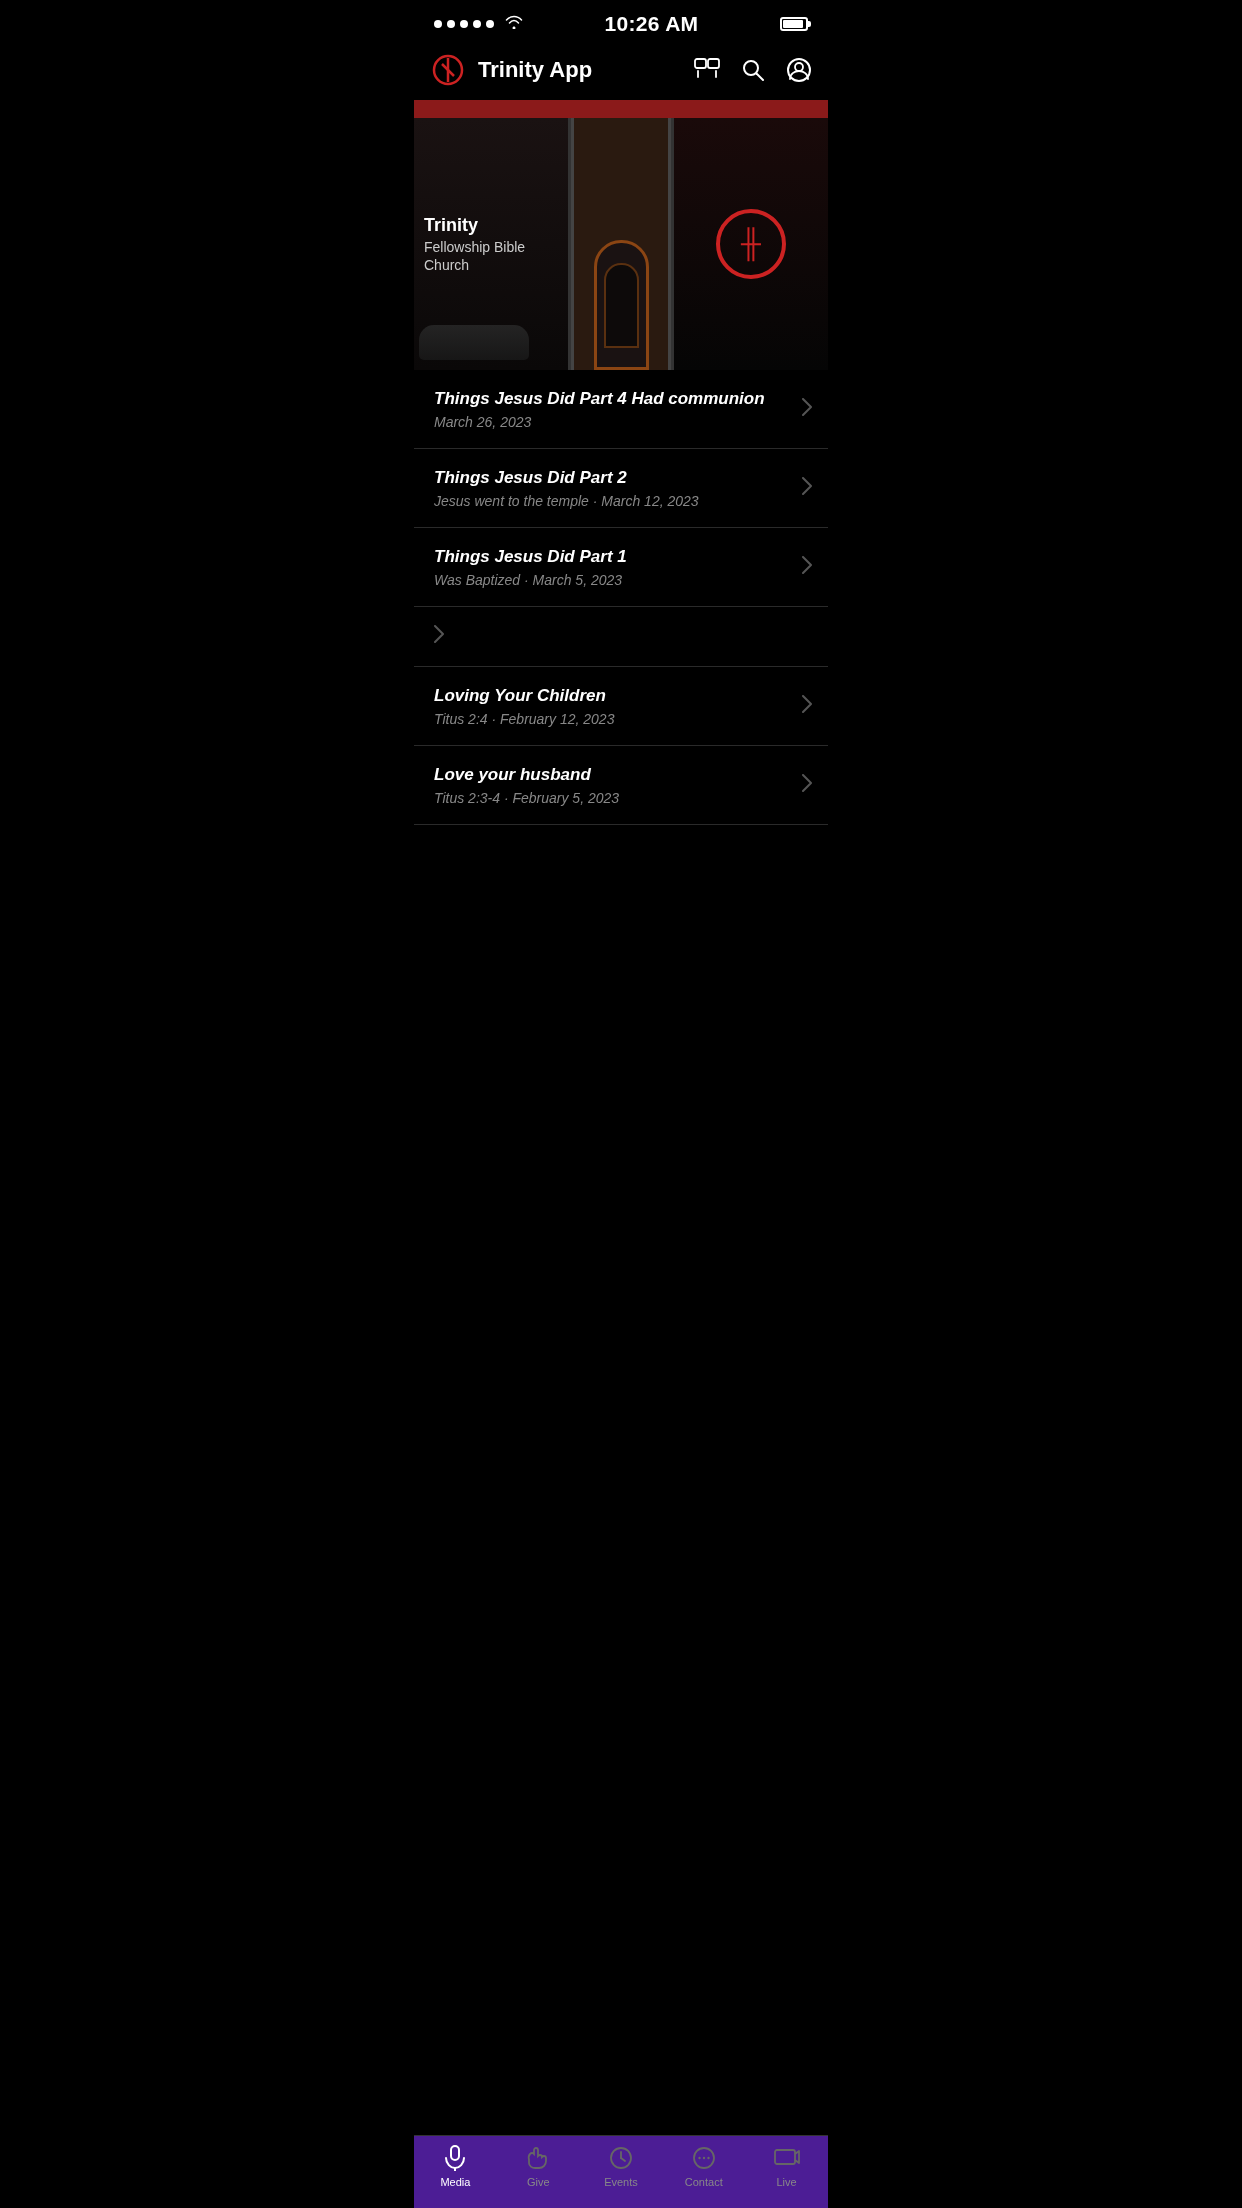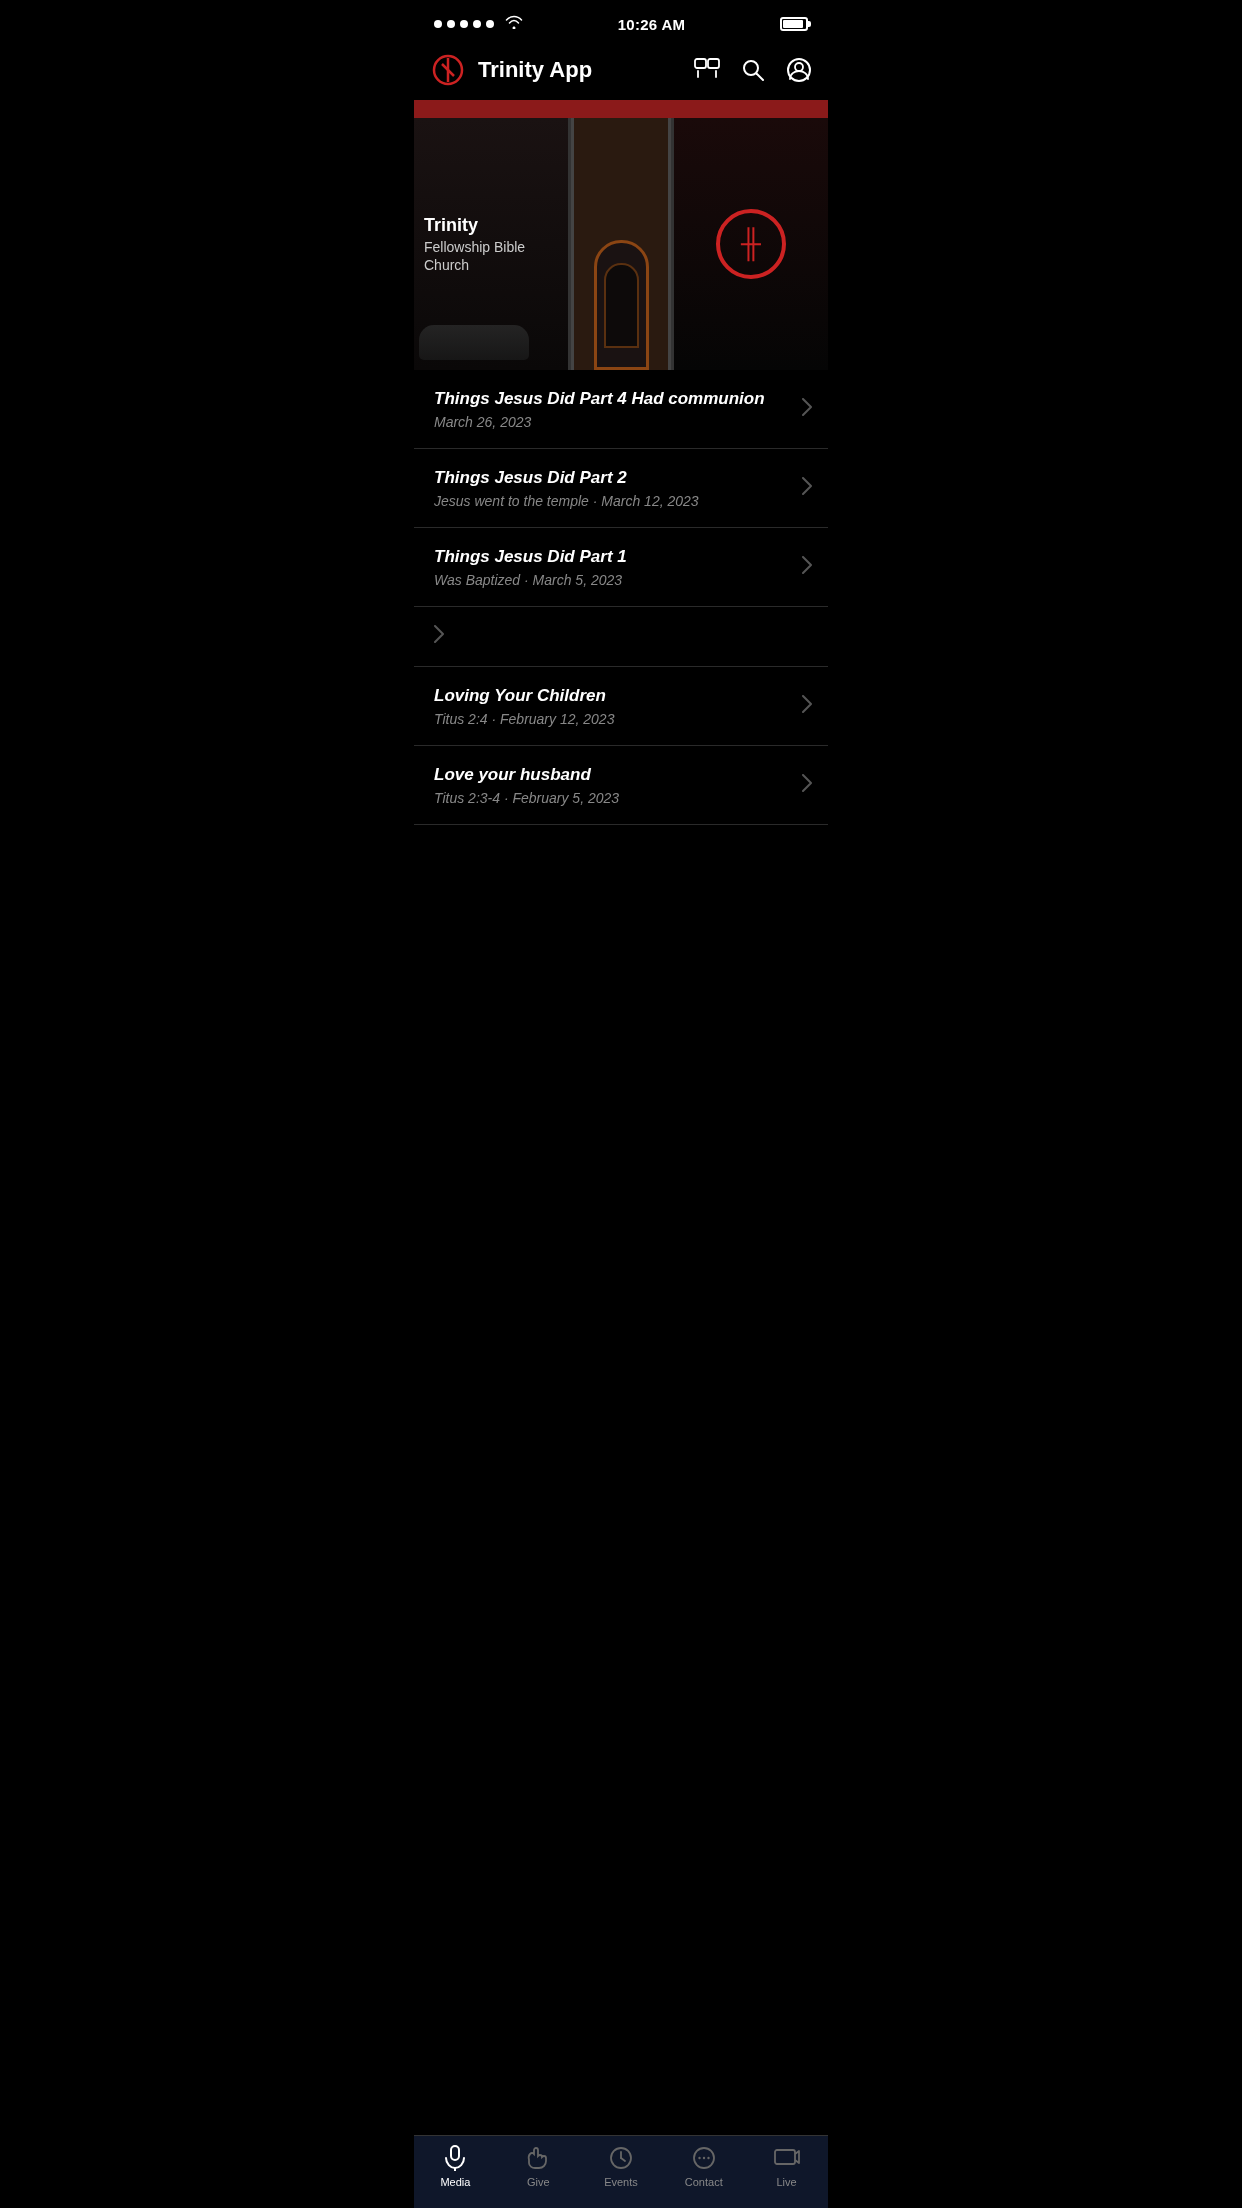--- a/index.html
+++ b/index.html
@@ -40,21 +40,21 @@
       height: 8px;
       background: #fff;
       border-radius: 50%;
     }
 
     .wifi-icon {
       margin-left: 6px;
     }
 
     .status-time {
-      font-size: 15px;
+      font-size: 21px;
       font-weight: 600;
       letter-spacing: 0.3px;
     }
 
     .status-battery {
       display: flex;
       align-items: center;
       gap: 4px;
     }
 
@@ -294,21 +294,21 @@
       font-weight: 300;
     }
 
     
     .tab-bar {
       position: fixed;
       bottom: 0;
       left: 50%;
       transform: translateX(-50%);
       width: 414px;
-      background: #0f172a;
+      background: #4c1d95;
       border-top: 1px solid #333;
       display: flex;
       align-items: center;
       justify-content: space-around;
       padding: 8px 0 20px;
     }
 
     .tab-item {
       display: flex;
       flex-direction: column;

